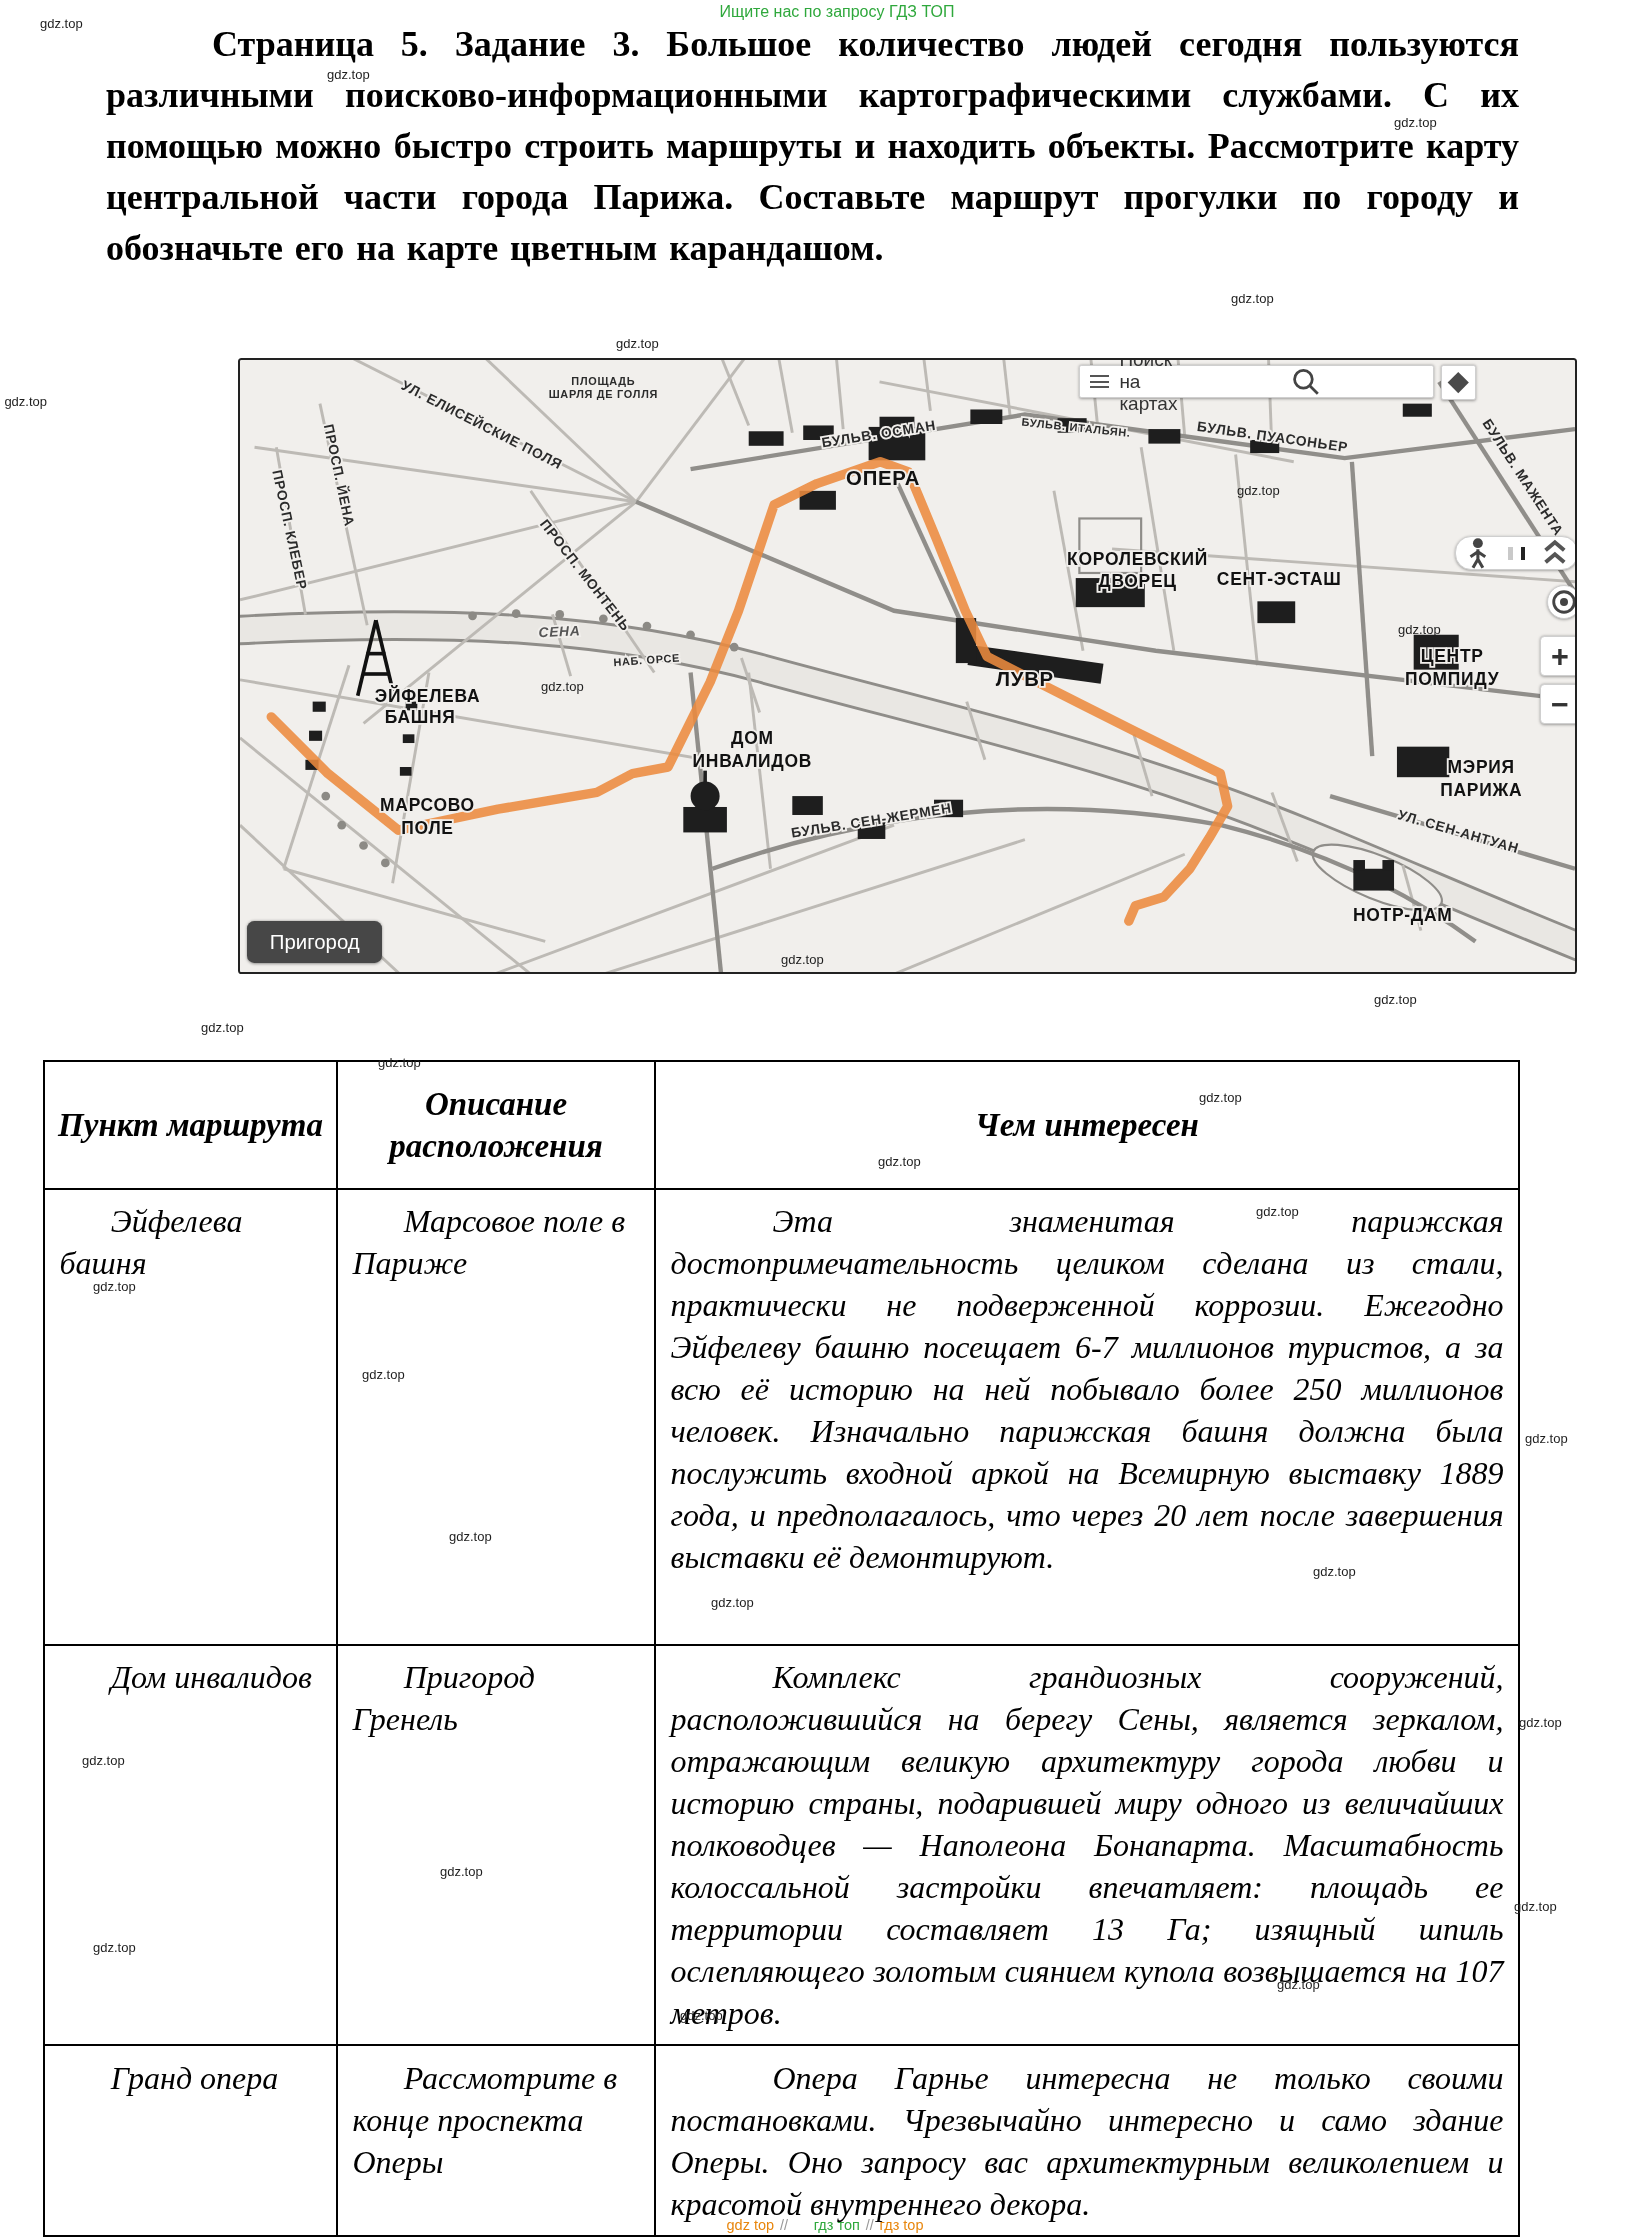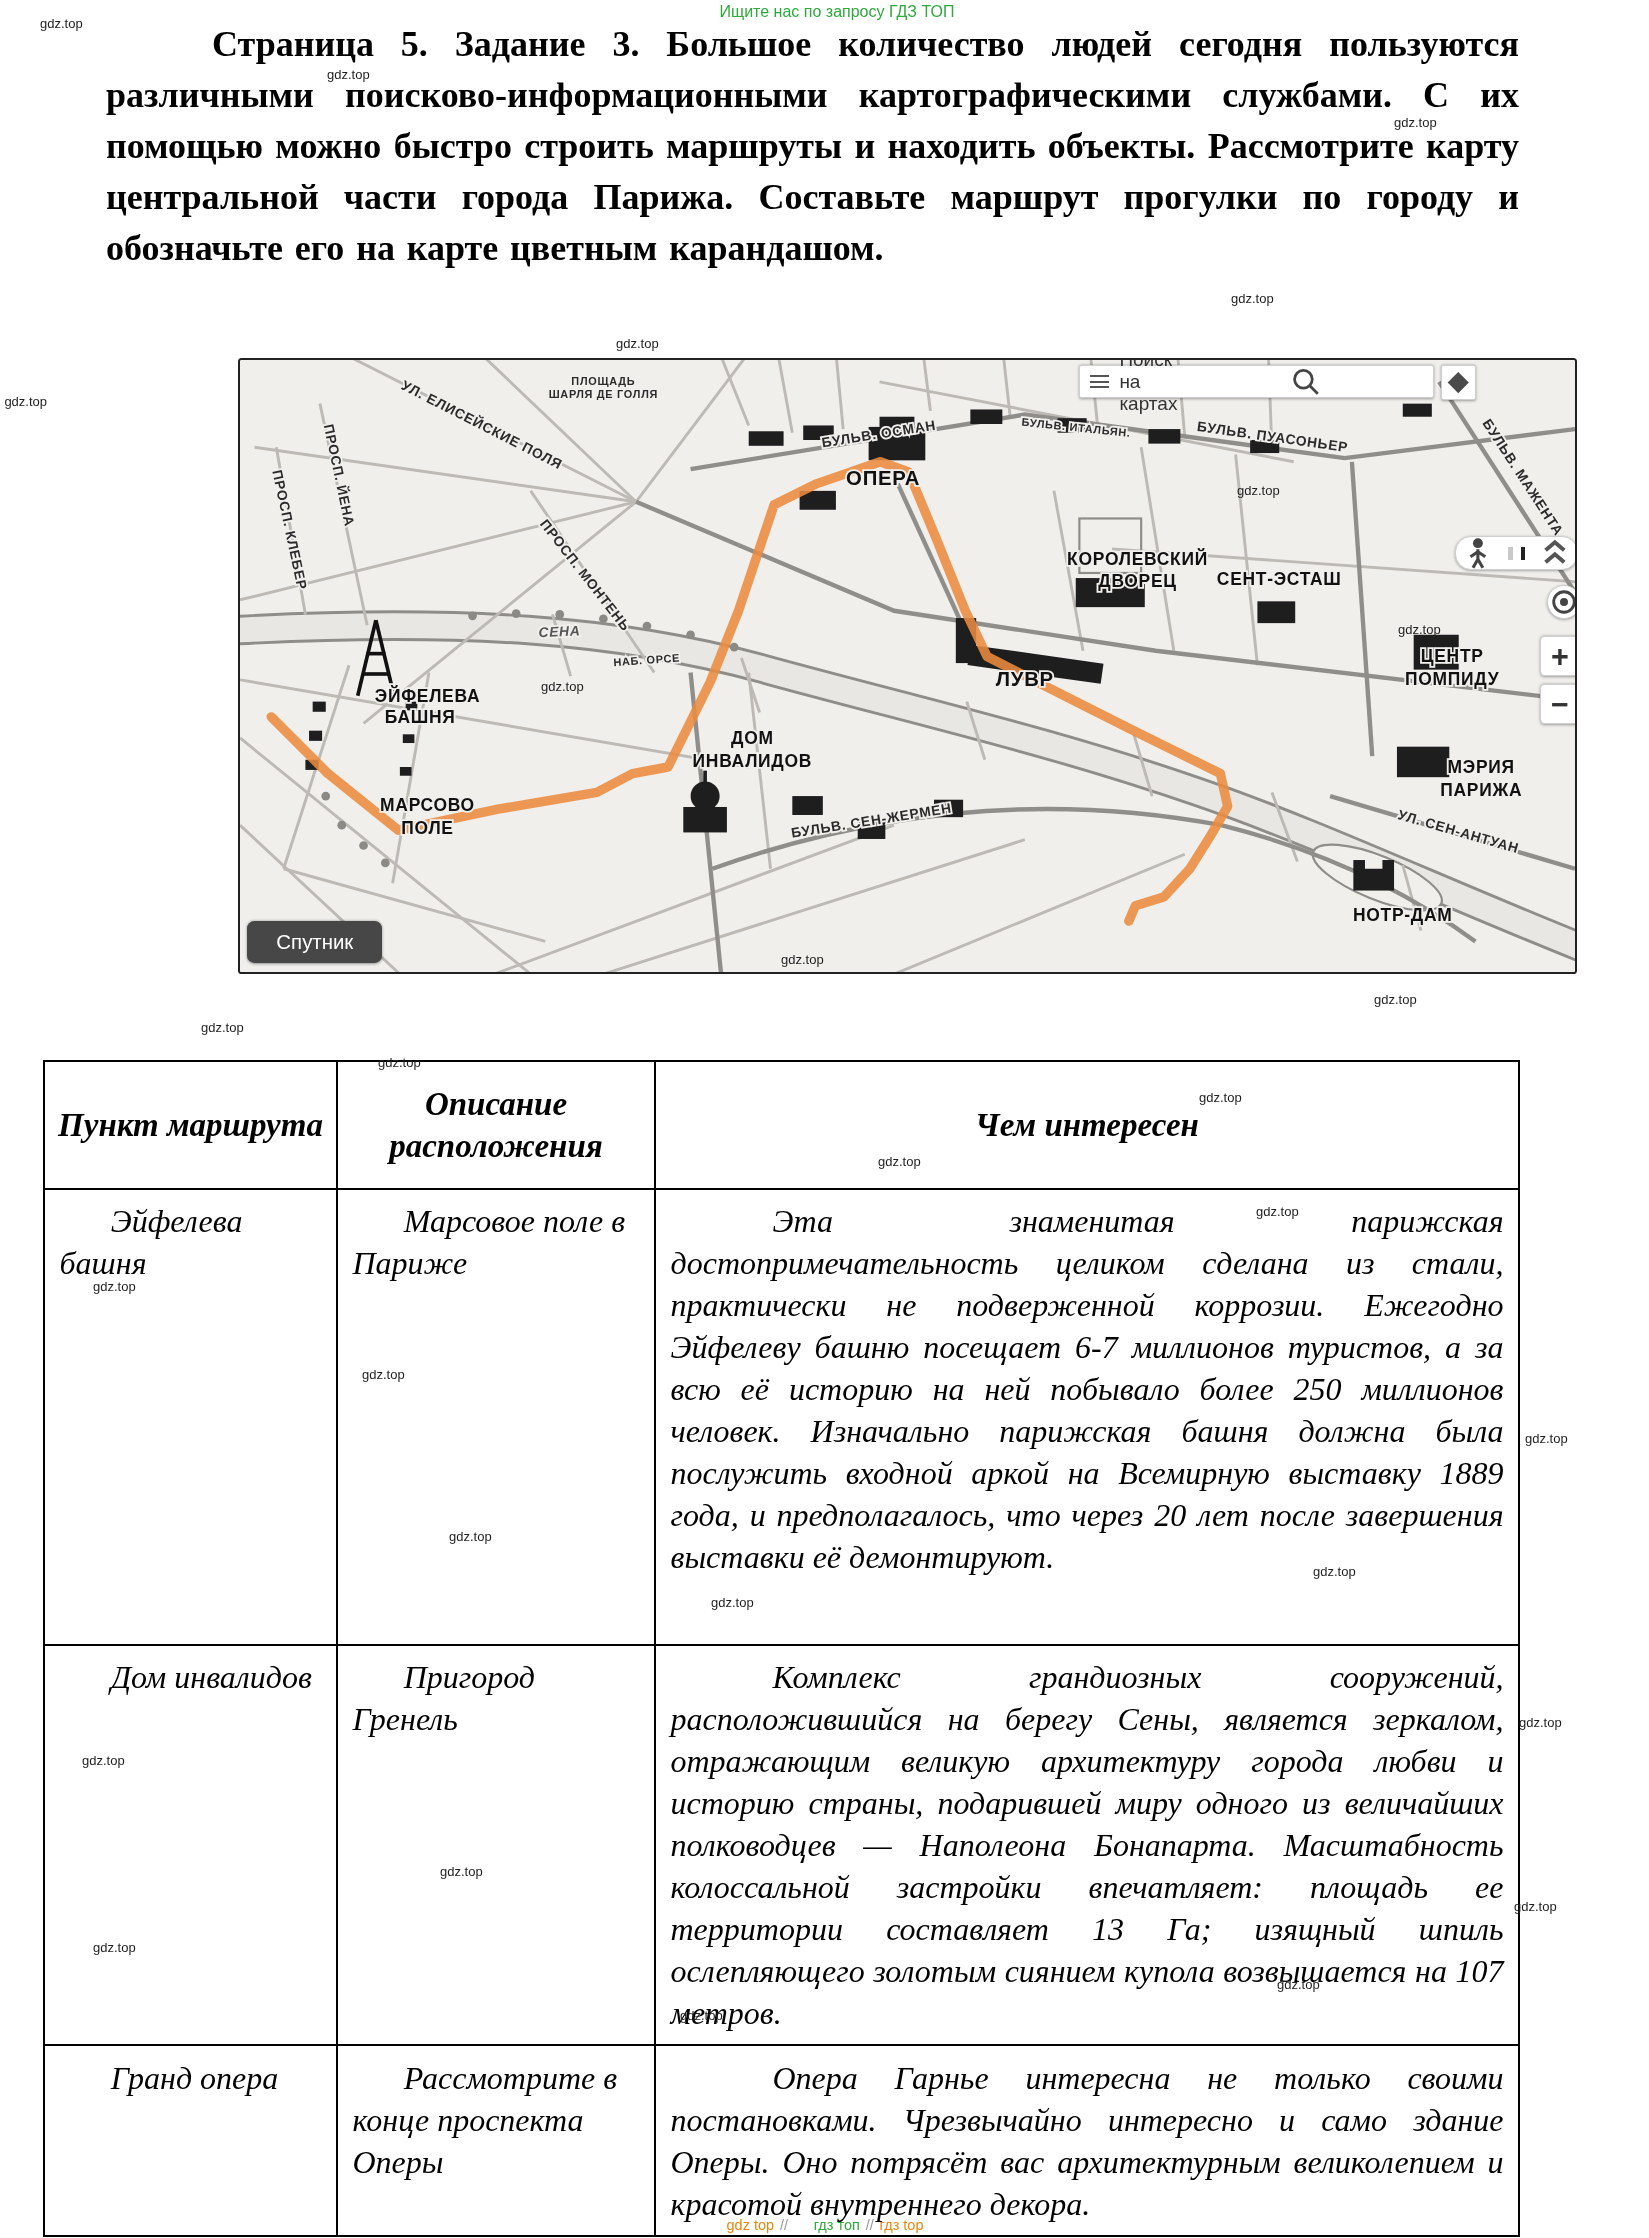--- a/index.html
+++ b/index.html
@@ -246,21 +246,21 @@
       </svg>
     </div>
     <div class="map-ui locate">
       <svg width="20.4" height="20.4" viewBox="0 0 28 28">
         <circle cx="14" cy="14" r="9" fill="none" stroke="#444" stroke-width="2.5"></circle>
         <circle cx="14" cy="14" r="3.5" fill="#444"></circle>
       </svg>
     </div>
     <div class="map-ui zoomin">+</div>
     <div class="map-ui zoomout">−</div>
-    <div class="satellite">Спутник</div>
+    <div class="satellite">Пригород</div>
   </div>
 
   <table class="route-table">
     <colgroup>
         <col style="width:293px">
         <col style="width:318px">
         <col style="width:864px">
       </colgroup>
     <thead>
       <tr style="height:128px">
@@ -276,21 +276,21 @@
         <td class="cell-desc">Эта знаменитая парижская достопримечательность целиком сделана из стали, практически не подверженной коррозии. Ежегодно Эйфелеву башню посещает 6-7 миллионов туристов, а за всю её историю на ней побывало более 250 миллионов человек. Изначально парижская башня должна была послужить входной аркой на Всемирную выставку 1889 года, и предполагалось, что через 20 лет после завершения выставки её демонтируют.</td>
       </tr>
       <tr style="height:388px">
         <td class="cell-point">Дом инвалидов</td>
         <td class="cell-loc">Пригород Гренель</td>
         <td class="cell-desc">Комплекс грандиозных сооружений, расположившийся на берегу Сены, является зеркалом, отражающим великую архитектуру города любви и историю страны, подарившей миру одного из величайших полководцев — Наполеона Бонапарта. Масштабность колоссальной застройки впечатляет: площадь ее территории составляет 13 Га; изящный шпиль ослепляющего золотым сиянием купола возвышается на 107 метров.</td>
       </tr>
       <tr style="height:174px">
         <td class="cell-point">Гранд опера</td>
         <td class="cell-loc">Рассмотрите в конце проспекта Оперы</td>
-        <td class="cell-desc">Опера Гарнье интересна не только своими постановками. Чрезвычайно интересно и само здание Оперы. Оно потрясёт вас архитектурным великолепием и красотой внутреннего декора.</td>
+        <td class="cell-desc">Опера Гарнье интересна не только своими постановками. Чрезвычайно интересно и само здание Оперы. Оно запросу вас архитектурным великолепием и красотой внутреннего декора.</td>
       </tr>
     </tbody>
   </table>
 
   <span class="wm" style="left:40px;top:16px">gdz.top</span>
   <span class="wm" style="left:327px;top:67px">gdz.top</span>
   <span class="wm" style="left:1394px;top:115px">gdz.top</span>
   <span class="wm" style="left:1231px;top:291px">gdz.top</span>
   <span class="wm" style="left:616px;top:336px">gdz.top</span>
   <span class="wm" style="left:4.4px;top:394px">gdz.top</span>

